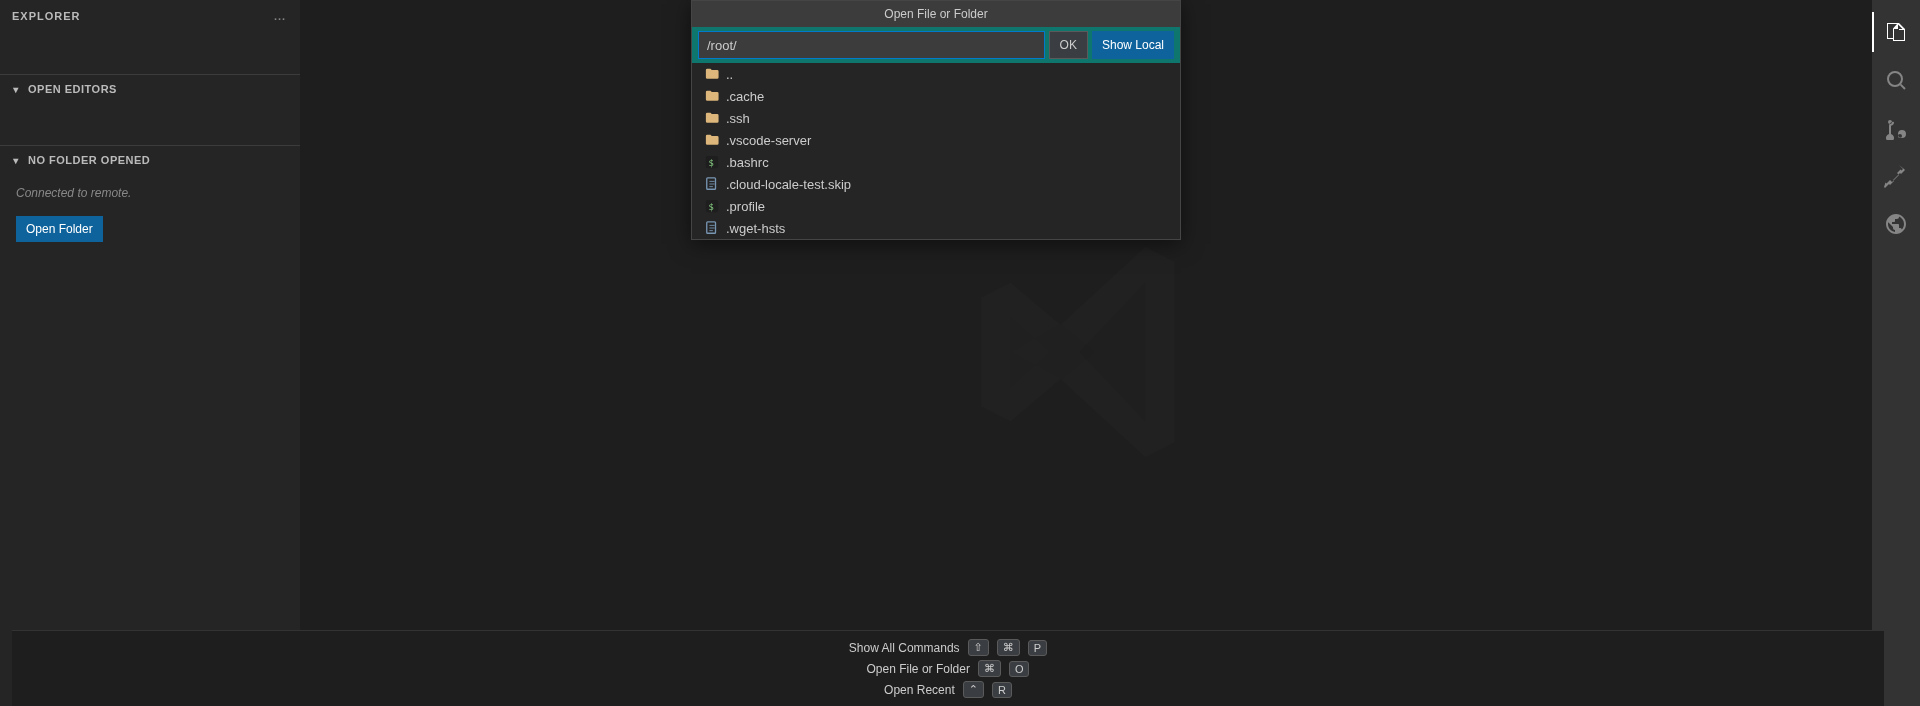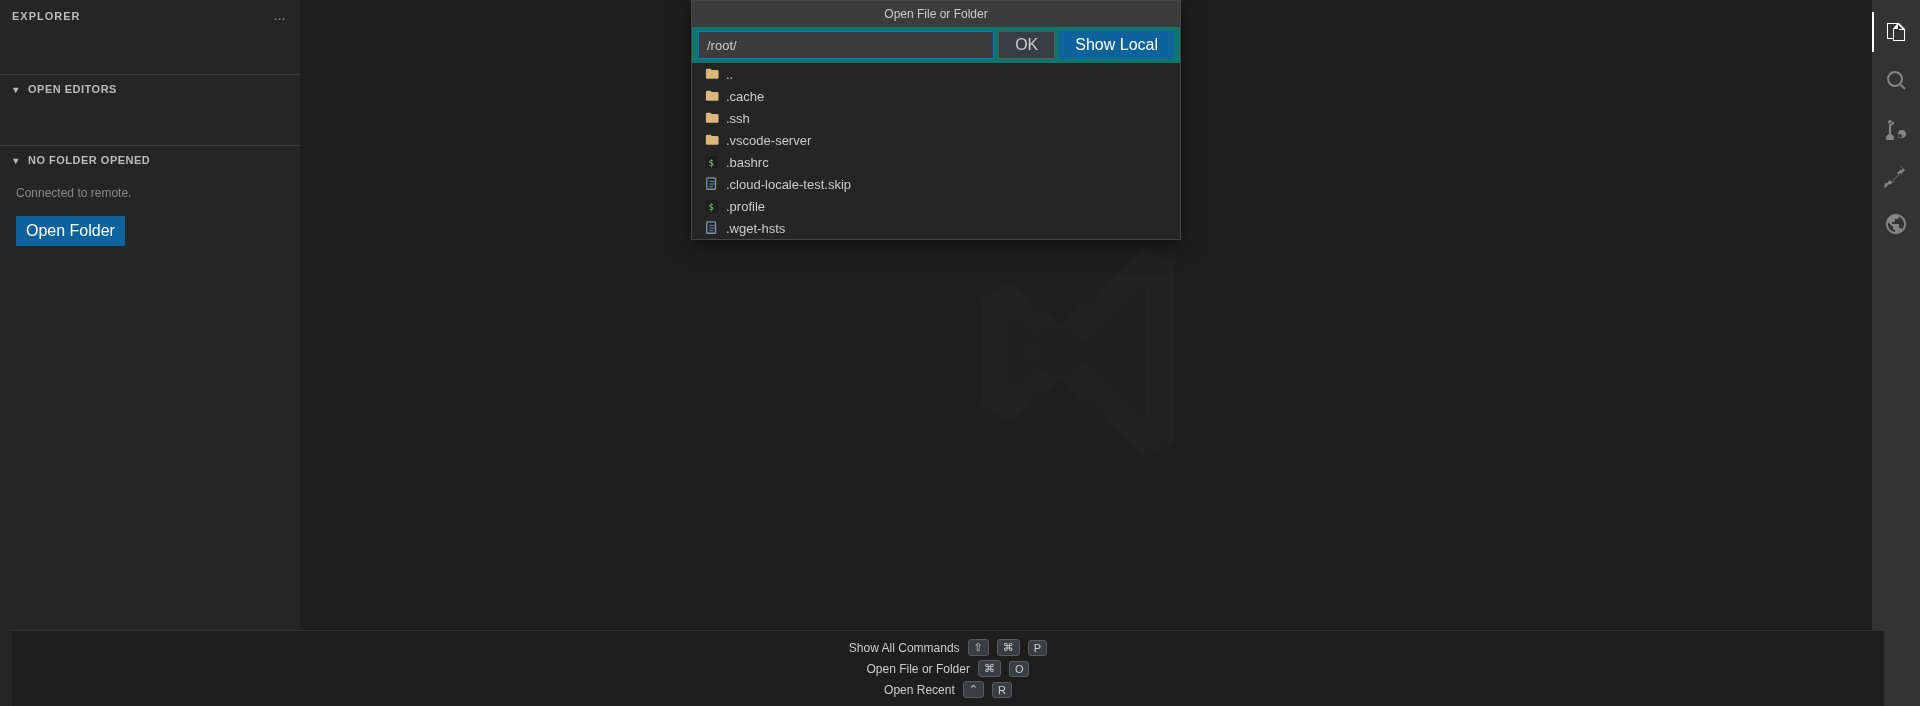--- a/index.html
+++ b/index.html
@@ -131,29 +131,30 @@
     }
 
     .open-folder-btn {
       display: block;
       margin: 8px 16px;
       padding: 6px 10px;
       background: #0e639c;
       color: #ffffff;
       border: none;
       cursor: pointer;
-      font-size: 16px;
+      font-size: 12px;
       text-align: center;
     }
 
     
     .remote-info {
       padding: 8px 16px;
       font-size: 12px;
       color: #888888;
+      font-style: italic;
     }
 
     
     .editor-area {
       flex: 1;
       background: #1e1e1e;
       display: flex;
       align-items: center;
       justify-content: center;
       position: relative;
@@ -211,22 +212,22 @@
       background: #3c3c3c;
       border: 1px solid #007acc;
       color: #cccccc;
       padding: 4px 8px;
       font-size: 13px;
       outline: none;
       height: 28px;
     }
 
     .dialog-btn {
-      padding: 4px 16px;
-      font-size: 16px;
+      padding: 4px 10px;
+      font-size: 12px;
       background: #0e639c;
       color: #ffffff;
       border: none;
       cursor: pointer;
       height: 28px;
       white-space: nowrap;
     }
 
     .dialog-btn.secondary {
       background: #3a3d41;

